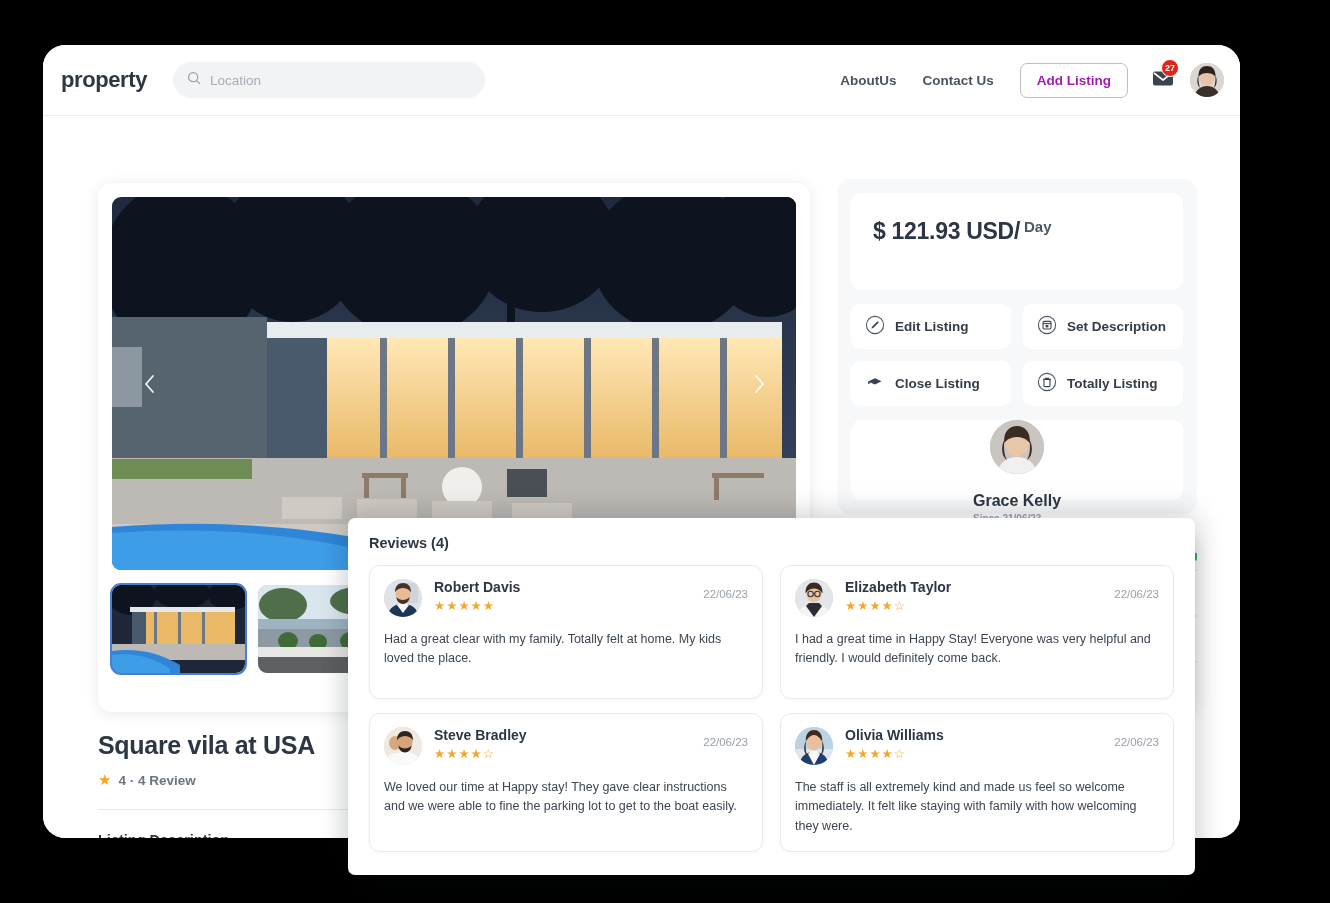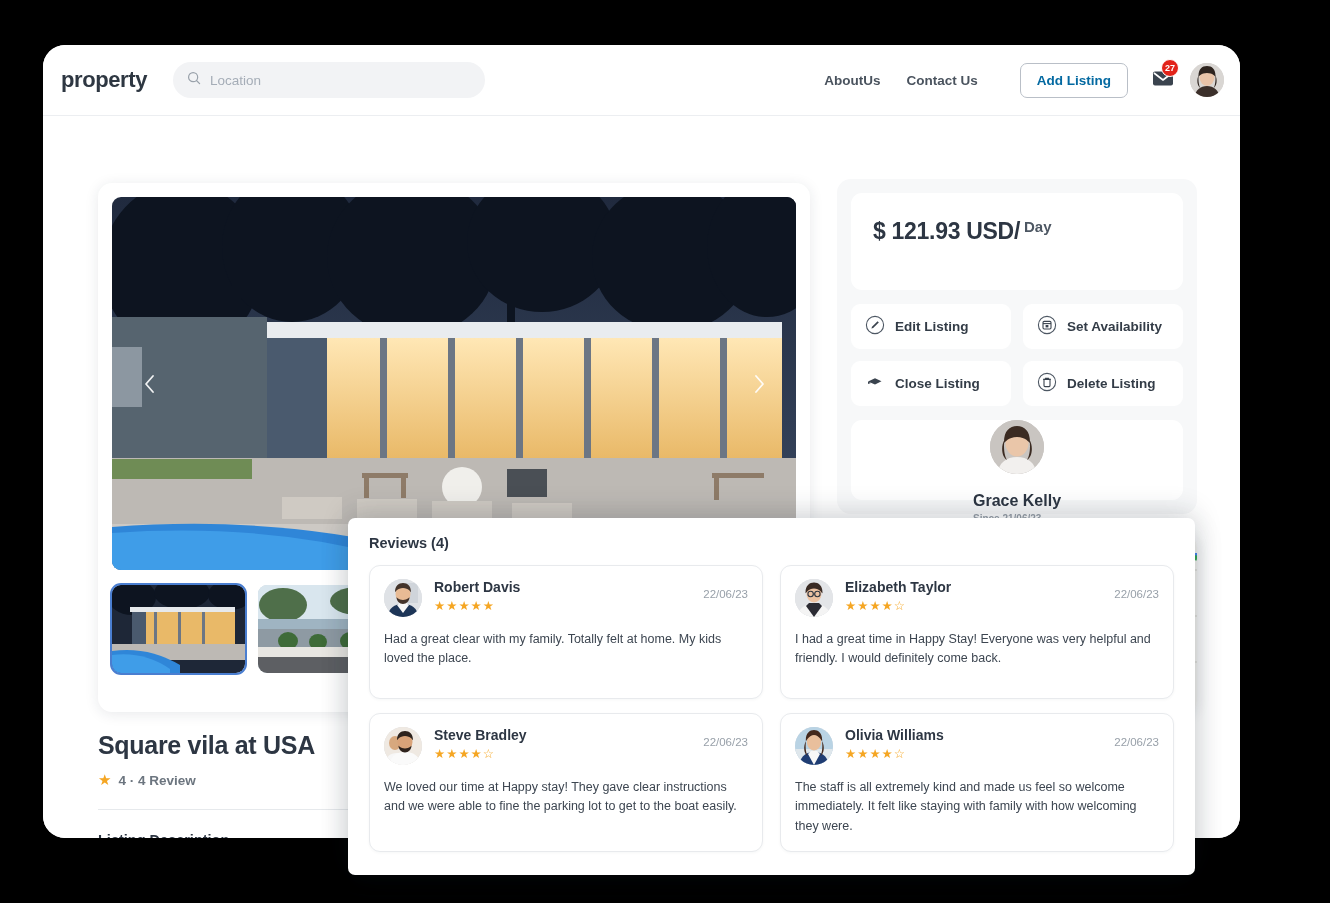--- a/index.html
+++ b/index.html
@@ -44,24 +44,23 @@
     font-family: "Liberation Sans", sans-serif; width: 250px;
   }
   .search-input::placeholder { color: #a5adb7; }
   .nav { margin-left: auto; display: flex; align-items: center; margin-right: 16px; }
   .nav-link {
     font-size: 13.5px; color: #4a535e; font-weight: 600;
     margin-right: 26px; cursor: pointer; white-space: nowrap;
   }
   .add-listing-btn {
     border: 1px solid #b9bfc7; border-radius: 7px;
-    padding: 9px 16px; font-size: 13.5px; font-weight: 700; color: #0369a1;
+    padding: 9px 16px; font-size: 13.5px; font-weight: 700; color: #a21caf;
     background: #fff; cursor: pointer; white-space: nowrap;
     font-family: "Liberation Sans", sans-serif;
-    margin-left: 16px;
   }
   .mail-wrap { position: relative; margin-left: 24px; cursor: pointer; display: flex; }
   .badge {
     position: absolute; top: -10px; left: 9px;
     min-width: 18px; height: 18px; padding: 0 3px;
     background: #e2231a; color: #fff; border-radius: 9px;
     font-size: 9px; font-weight: 700;
     display: flex; align-items: center; justify-content: center;
     border: 1.5px solid #fff;
   }
@@ -363,21 +362,21 @@
 
           <div class="action-btn">
             <span>
               <svg width="20" height="20" viewBox="0 0 20 20" fill="none">
                 <circle cx="10" cy="10" r="8.6" stroke="#4d5763" stroke-width="1.1"></circle>
                 <rect x="6" y="6.4" width="8" height="7.6" rx="1.2" stroke="#3a434e" stroke-width="1.1"></rect>
                 <line x1="6" y1="8.6" x2="14" y2="8.6" stroke="#3a434e" stroke-width="1.1"></line>
                 <rect x="8.6" y="10" width="2.8" height="2.4" fill="#3a434e"></rect>
               </svg>
             </span>
-            <span>Set Availability</span>
+            <span>Set Description</span>
           </div>
 
           <div class="action-btn">
             <span>
               <svg width="20" height="20" viewBox="0 0 20 20" fill="none">
                 <path d="M3 9.5 L10 6.2 L16.5 9.2 L10 12.6 Z" fill="#3a434e"></path>
                 <path d="M3 9.5 L3 12 L6 11" fill="#3a434e"></path>
               </svg>
             </span>
             <span>Close Listing</span>
@@ -385,21 +384,21 @@
 
           <div class="action-btn">
             <span>
               <svg width="20" height="20" viewBox="0 0 20 20" fill="none">
                 <circle cx="10" cy="10" r="8.6" stroke="#4d5763" stroke-width="1.1"></circle>
                 <path d="M7 7.4 h6 v6.2 a1 1 0 0 1 -1 1 h-4 a1 1 0 0 1 -1 -1 Z" stroke="#3a434e" stroke-width="1.1" fill="none"></path>
                 <line x1="6.2" y1="7.4" x2="13.8" y2="7.4" stroke="#3a434e" stroke-width="1.1"></line>
                 <path d="M8.6 7.4 v-1 h2.8 v1" stroke="#3a434e" stroke-width="1.1" fill="none"></path>
               </svg>
             </span>
-            <span>Delete Listing</span>
+            <span>Totally Listing</span>
           </div>
         </div>
 
         <div class="host-card">
           <div class="host-avatar">
             <svg class="ph" viewBox="0 0 54 54" preserveAspectRatio="xMidYMid slice">
               <rect width="54" height="54" fill="#c9c5c1"></rect>
               <path d="M8 54c0-11 8.5-17 19-17s19 6 19 17z" fill="#f2f0ee"></path>
               <ellipse cx="27" cy="23" rx="11.5" ry="13.5" fill="#eac6a9"></ellipse>
               <path d="M14 22c0-11 5.5-16 13-16s13 5 13 16c0 3-2.5-5-13-5s-13 8-13 5z" fill="#3b2b22"></path>

